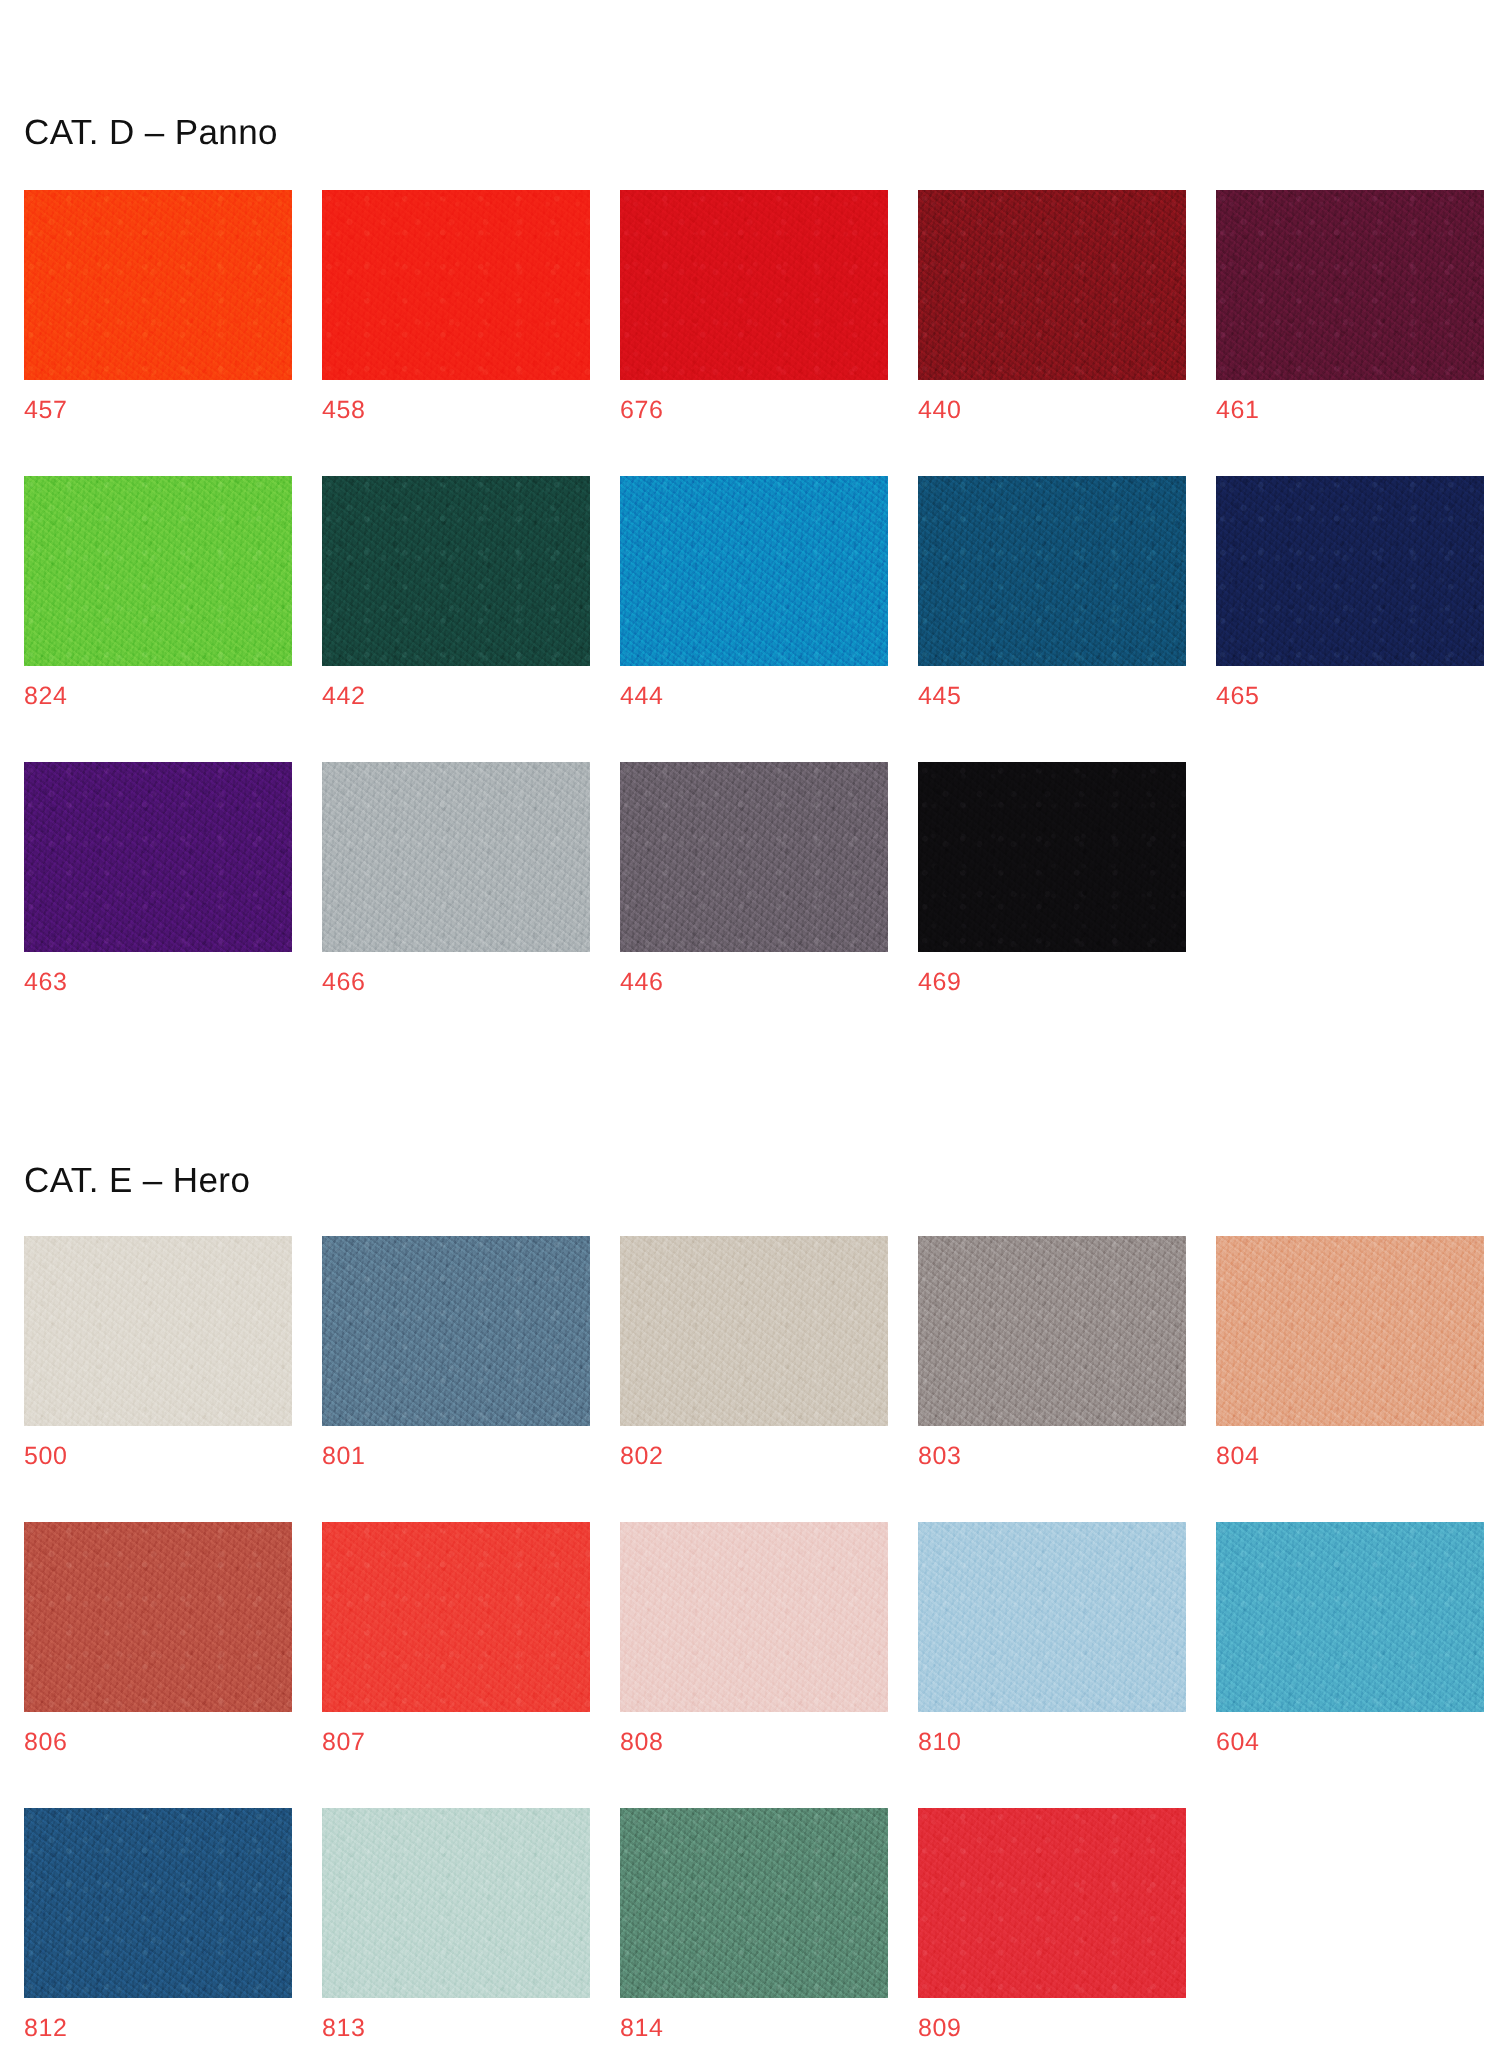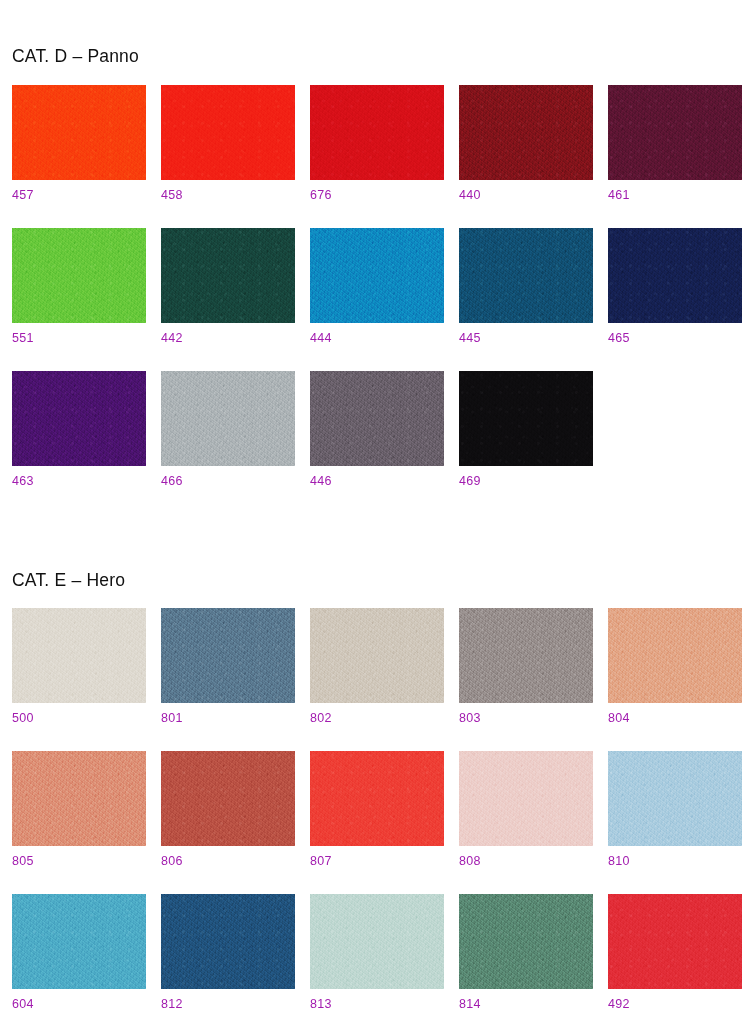--- a/index.html
+++ b/index.html
@@ -12,21 +12,21 @@
     height: 1035px;
     font-family: "Liberation Sans", sans-serif;
     color: #1a1a1a;
     overflow: hidden;
   }
   .page {
     position: relative;
     width: 750px;
     height: 1035px;
     box-sizing: border-box;
-    padding: 0 12px;
+    padding: 10px 12px;
   }
   .category {
     width: 726px;
   }
   .category-title {
     font-size: 17.5px;
     font-weight: 400;
     letter-spacing: 0.2px;
     color: #111111;
     margin: 0;
@@ -77,21 +77,21 @@
       radial-gradient(circle at 35% 78%, rgba(0,0,0,0.38) 0 1.2px, transparent 1.6px),
       radial-gradient(circle at 52% 47%, rgba(255,255,255,0.35) 0 1px, transparent 1.4px);
     background-size: 19px 17px, 23px 21px, 17px 25px, 27px 19px, 15px 15px;
   }
   .swatch-label {
     position: absolute;
     left: 0;
     top: 104px;
     font-size: 12.5px;
     line-height: 1;
-    color: #a21caf;
+    color: #ef4444;
     letter-spacing: 0.3px;
   }
 </style>
 </head>
 <body>
 
 <div class="page">
 
   <section class="category" id="cat-d-section">
     <h2 class="category-title">CAT. D – Panno</h2>
@@ -129,21 +129,21 @@
             <div class="tex"></div>
             <div class="tex2"></div>
           </div>
           <div class="swatch-label">461</div>
         </div>
         <div class="swatch-cell">
           <div class="swatch-chip" style="background-color: rgb(99, 198, 56);">
             <div class="tex"></div>
             <div class="tex2"></div>
           </div>
-          <div class="swatch-label">551</div>
+          <div class="swatch-label">824</div>
         </div>
         <div class="swatch-cell">
           <div class="swatch-chip" style="background-color: rgb(22, 67, 58);">
             <div class="tex"></div>
             <div class="tex2"></div>
           </div>
           <div class="swatch-label">442</div>
         </div>
         <div class="swatch-cell">
           <div class="swatch-chip" style="background-color: rgb(13, 132, 190);">
@@ -229,27 +229,20 @@
           <div class="swatch-label">803</div>
         </div>
         <div class="swatch-cell">
           <div class="swatch-chip" style="background-color: rgb(226, 162, 129);">
             <div class="tex"></div>
             <div class="tex2"></div>
           </div>
           <div class="swatch-label">804</div>
         </div>
         <div class="swatch-cell">
-          <div class="swatch-chip" style="background-color: rgb(220, 139, 113);">
-            <div class="tex"></div>
-            <div class="tex2"></div>
-          </div>
-          <div class="swatch-label">805</div>
-        </div>
-        <div class="swatch-cell">
           <div class="swatch-chip" style="background-color: rgb(183, 78, 65);">
             <div class="tex"></div>
             <div class="tex2"></div>
           </div>
           <div class="swatch-label">806</div>
         </div>
         <div class="swatch-cell">
           <div class="swatch-chip" style="background-color: rgb(238, 60, 51);">
             <div class="tex"></div>
             <div class="tex2"></div>
@@ -296,18 +289,18 @@
             <div class="tex"></div>
             <div class="tex2"></div>
           </div>
           <div class="swatch-label">814</div>
         </div>
         <div class="swatch-cell">
           <div class="swatch-chip" style="background-color: rgb(225, 43, 53);">
             <div class="tex"></div>
             <div class="tex2"></div>
           </div>
-          <div class="swatch-label">492</div>
+          <div class="swatch-label">809</div>
         </div>
       </div>
   </section>
 
 </div>
 
 </body></html>

